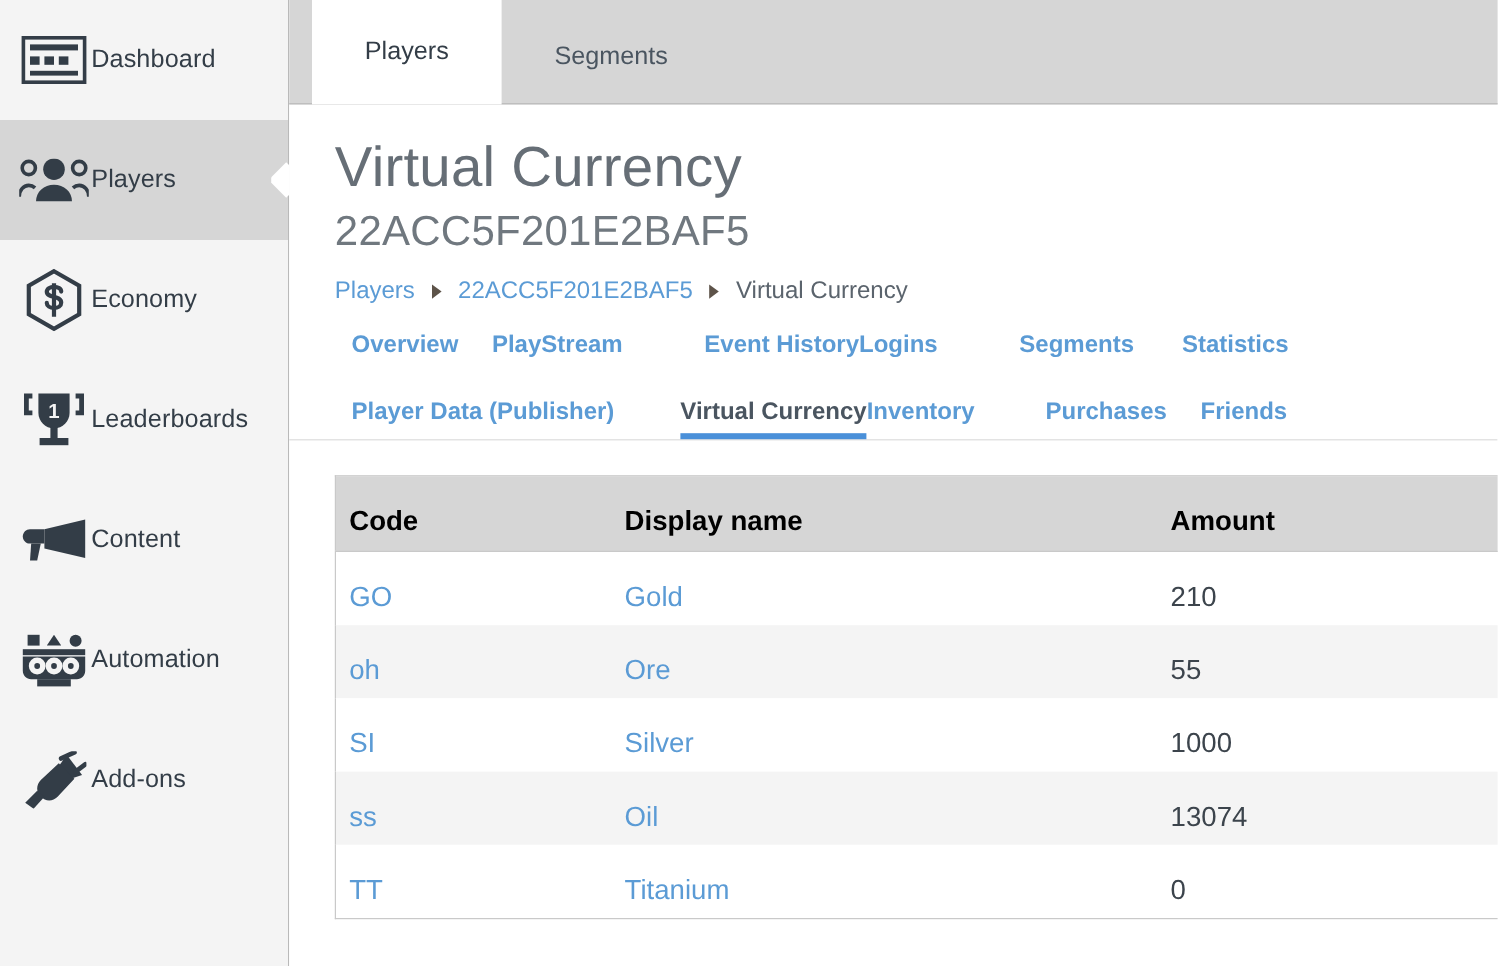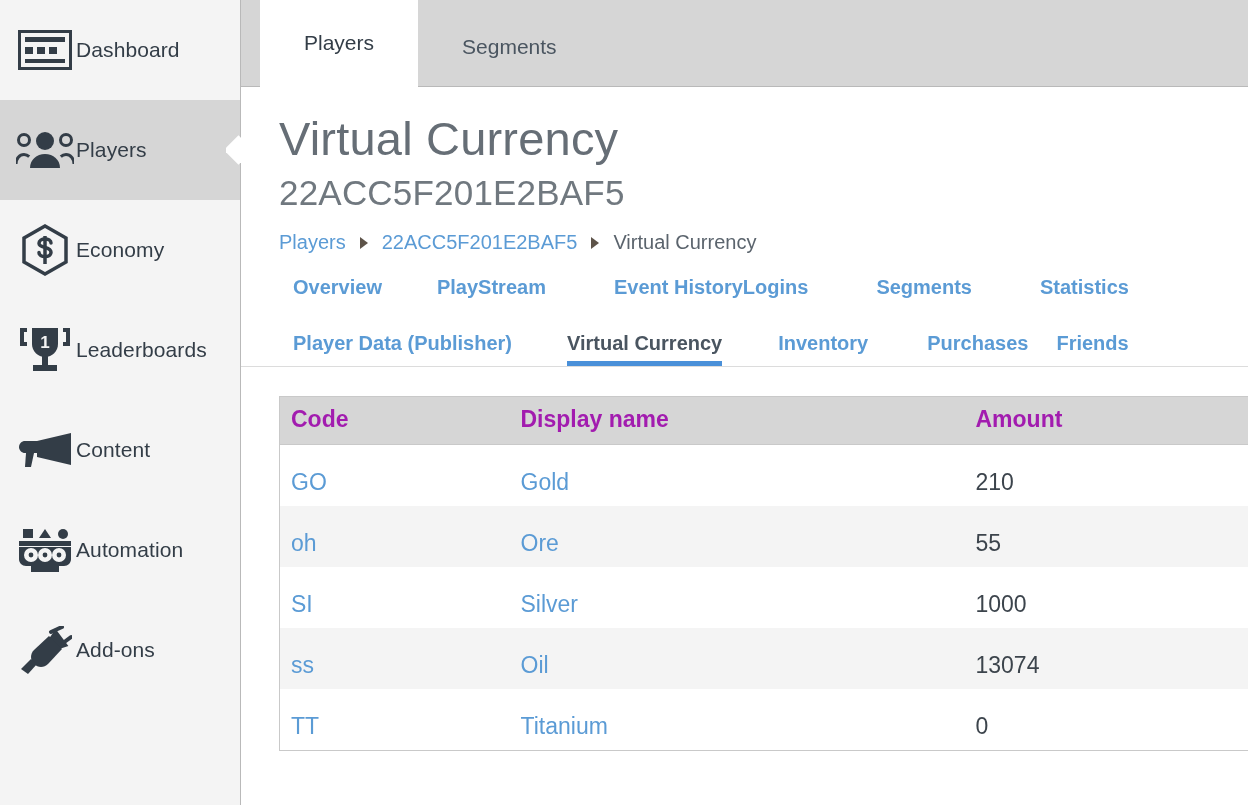--- a/index.html
+++ b/index.html
@@ -170,25 +170,25 @@
   .table-wrap { margin-top: 29px; }
   table.vc {
     border-collapse: collapse;
     width: 1008px;
     table-layout: fixed;
     border: 1px solid #c9c9c9;
     background: #ffffff;
   }
   table.vc thead th {
     background: #d6d6d6;
-    color: #a21caf;
+    color: #000000;
     font-size: 23px;
     font-weight: 600;
     text-align: left;
-    padding: 9px 0 11px 11px;
+    padding: 24px 0 11px 11px;
     border-bottom: 1px solid #c9c9c9;
   }
   table.vc tbody td {
     font-size: 23px;
     padding: 24px 0 10px 11px;
     color: #3c444c;
     border: 0;
   }
   table.vc tbody tr.odd { background: #ffffff; }
   table.vc tbody tr.even { background: #f4f4f4; }
@@ -329,31 +329,31 @@
       <div class="breadcrumb">
         <span class="crumb">Players</span>
         <span class="sep"></span>
         <span class="crumb">22ACC5F201E2BAF5</span>
         <span class="sep"></span>
         <span class="crumb static">Virtual Currency</span>
       </div>
 
       <div class="subnav row1">
         <span class="link" style="margin-left:14px">Overview</span>
-        <span class="link" style="margin-left:55px">PlayStream</span>
+        <span class="link" style="margin-left:28px">PlayStream</span>
         <span class="link" style="margin-left:68px">Event History</span>
         <span class="link" style="">Logins</span>
         <span class="link" style="margin-left:68px">Segments</span>
-        <span class="link" style="margin-left:68px">Statistics</span>
+        <span class="link" style="margin-left:40px">Statistics</span>
       </div>
 
       <div class="subnav row2">
         <span class="link" style="margin-left:14px">Player Data (Publisher)</span>
         <span class="link active" style="margin-left:55px">Virtual Currency</span>
-        <span class="link" style="margin-left:56px">Inventory</span>
+        <span class="link" style="">Inventory</span>
         <span class="link" style="margin-left:59px">Purchases</span>
         <span class="link" style="margin-left:28px">Friends</span>
       </div>
 
       <hr class="rule">
 
       <div class="table-wrap">
         <table class="vc">
           <colgroup>
             <col class="col-code">

